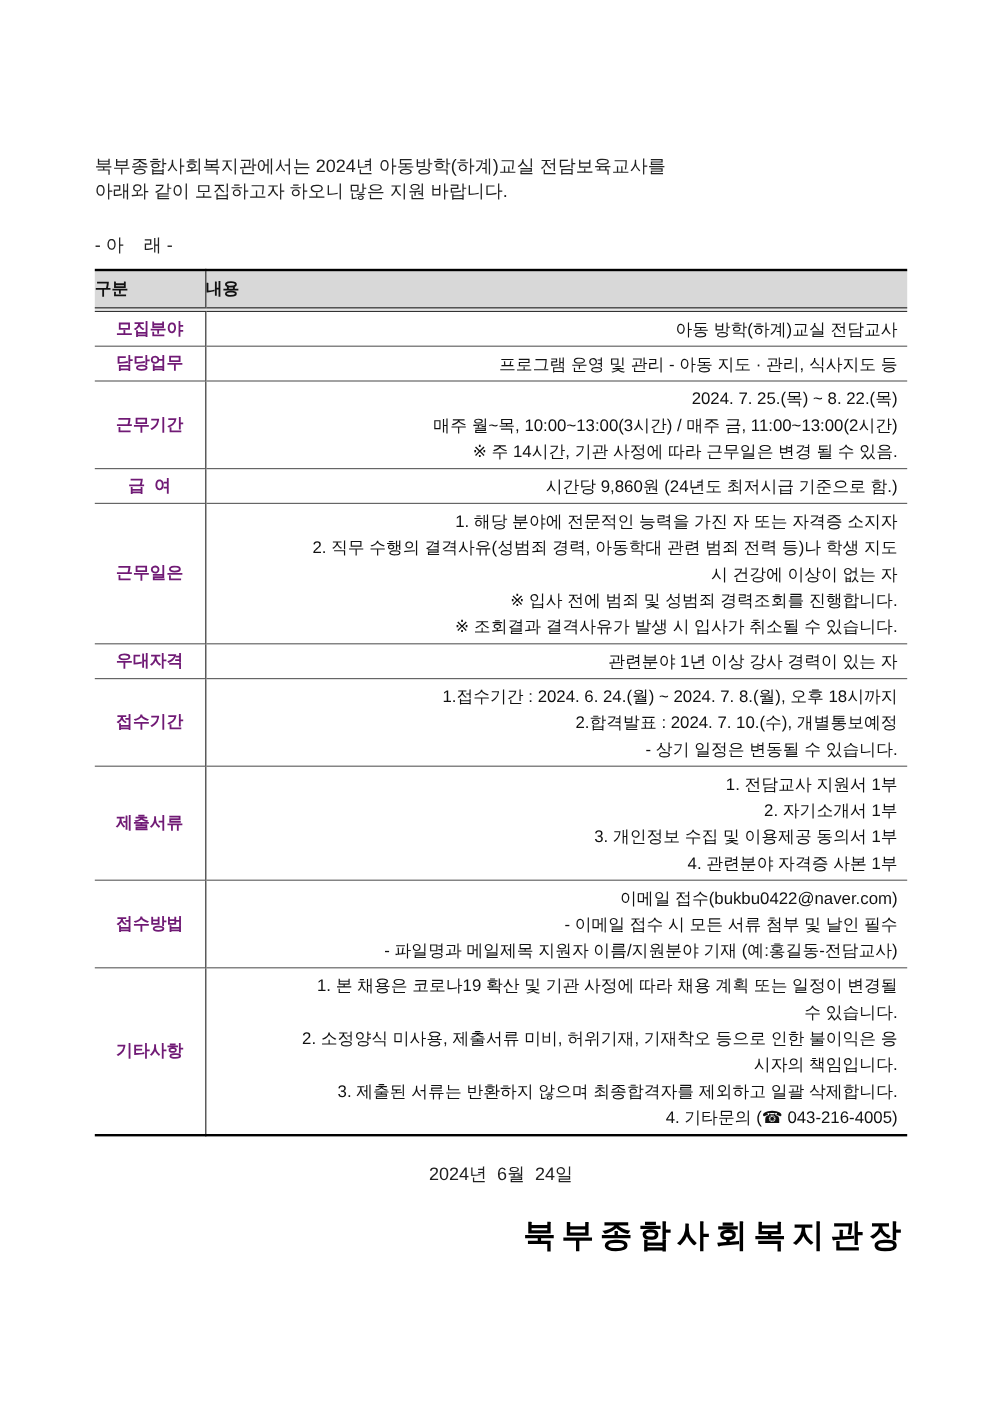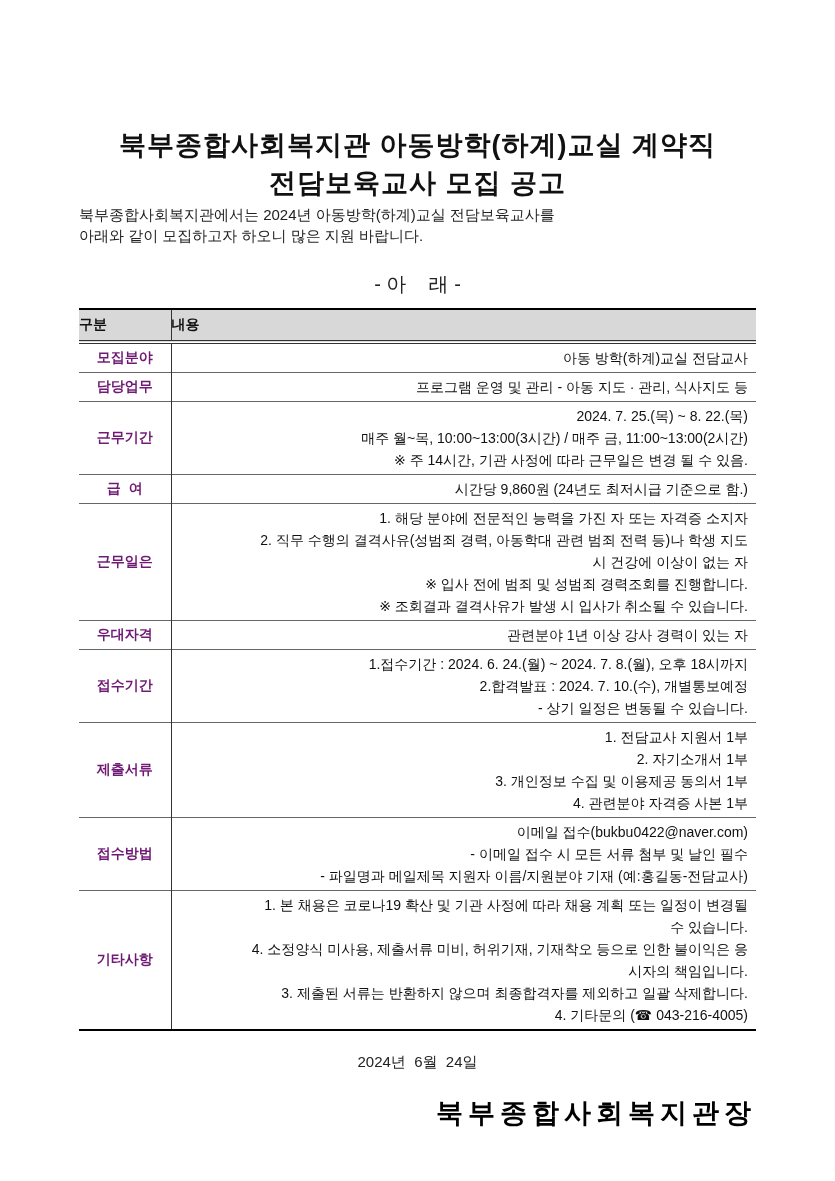--- a/index.html
+++ b/index.html
@@ -31,22 +31,21 @@
   .intro {
     margin: 2px 0 0 0;
     font-size: 15px;
     line-height: 21px;
     text-align: left;
     color: #222;
   }
   .below-marker {
     margin-top: 25px;
     margin-bottom: 10px;
-    font-size: 20px;
-    text-align: center;
+    font-size: 15px;
     white-space: pre;
     color: #222;
   }
   table.notice {
     width: 677px;
     border-collapse: collapse;
     table-layout: fixed;
     border-top: 2px solid #000;
     border-bottom: 2px solid #000;
   }
@@ -100,24 +99,20 @@
     letter-spacing: 5px;
     font-family: "Liberation Serif", "DejaVu Serif", serif;
     color: #000;
   }
 </style>
 </head>
 <body>
 
 <div class="page">
 
-  <h1 class="title">
-    <span>북부종합사회복지관 아동방학(하계)교실 계약직</span><br>
-    <span>전담보육교사 모집 공고</span>
-  </h1>
 
   <p class="intro">
     <span>북부종합사회복지관에서는 2024년 아동방학(하계)교실 전담보육교사를</span><br>
     <span>아래와 같이 모집하고자 하오니 많은 지원 바랍니다.</span>
   </p>
 
   <div class="below-marker">- 아    래 -</div>
 
   <table class="notice">
     <colgroup>
@@ -196,21 +191,21 @@
             <div class="cell-line"> 이메일 접수(bukbu0422@naver.com)</div>
             <div class="cell-line">- 이메일 접수 시 모든 서류 첨부 및 날인 필수</div>
             <div class="cell-line">- 파일명과 메일제목 지원자 이름/지원분야 기재 (예:홍길동-전담교사)</div>
           </td>
         </tr>
         <tr>
           <th class="col-label">기타사항</th>
           <td class="col-content">
             <div class="cell-line">1. 본 채용은 코로나19 확산 및 기관 사정에 따라 채용 계획 또는 일정이 변경될</div>
             <div class="cell-line">    수 있습니다.</div>
-            <div class="cell-line">4. 소정양식 미사용, 제출서류 미비, 허위기재, 기재착오 등으로 인한 불이익은 응</div>
+            <div class="cell-line">2. 소정양식 미사용, 제출서류 미비, 허위기재, 기재착오 등으로 인한 불이익은 응</div>
             <div class="cell-line">    시자의 책임입니다.</div>
             <div class="cell-line">3. 제출된 서류는 반환하지 않으며 최종합격자를 제외하고 일괄 삭제합니다.</div>
             <div class="cell-line">4. 기타문의 (☎ 043-216-4005)</div>
           </td>
         </tr>
       </tbody>
   </table>
 
   <div class="date-line">2024년  6월  24일</div>
 

